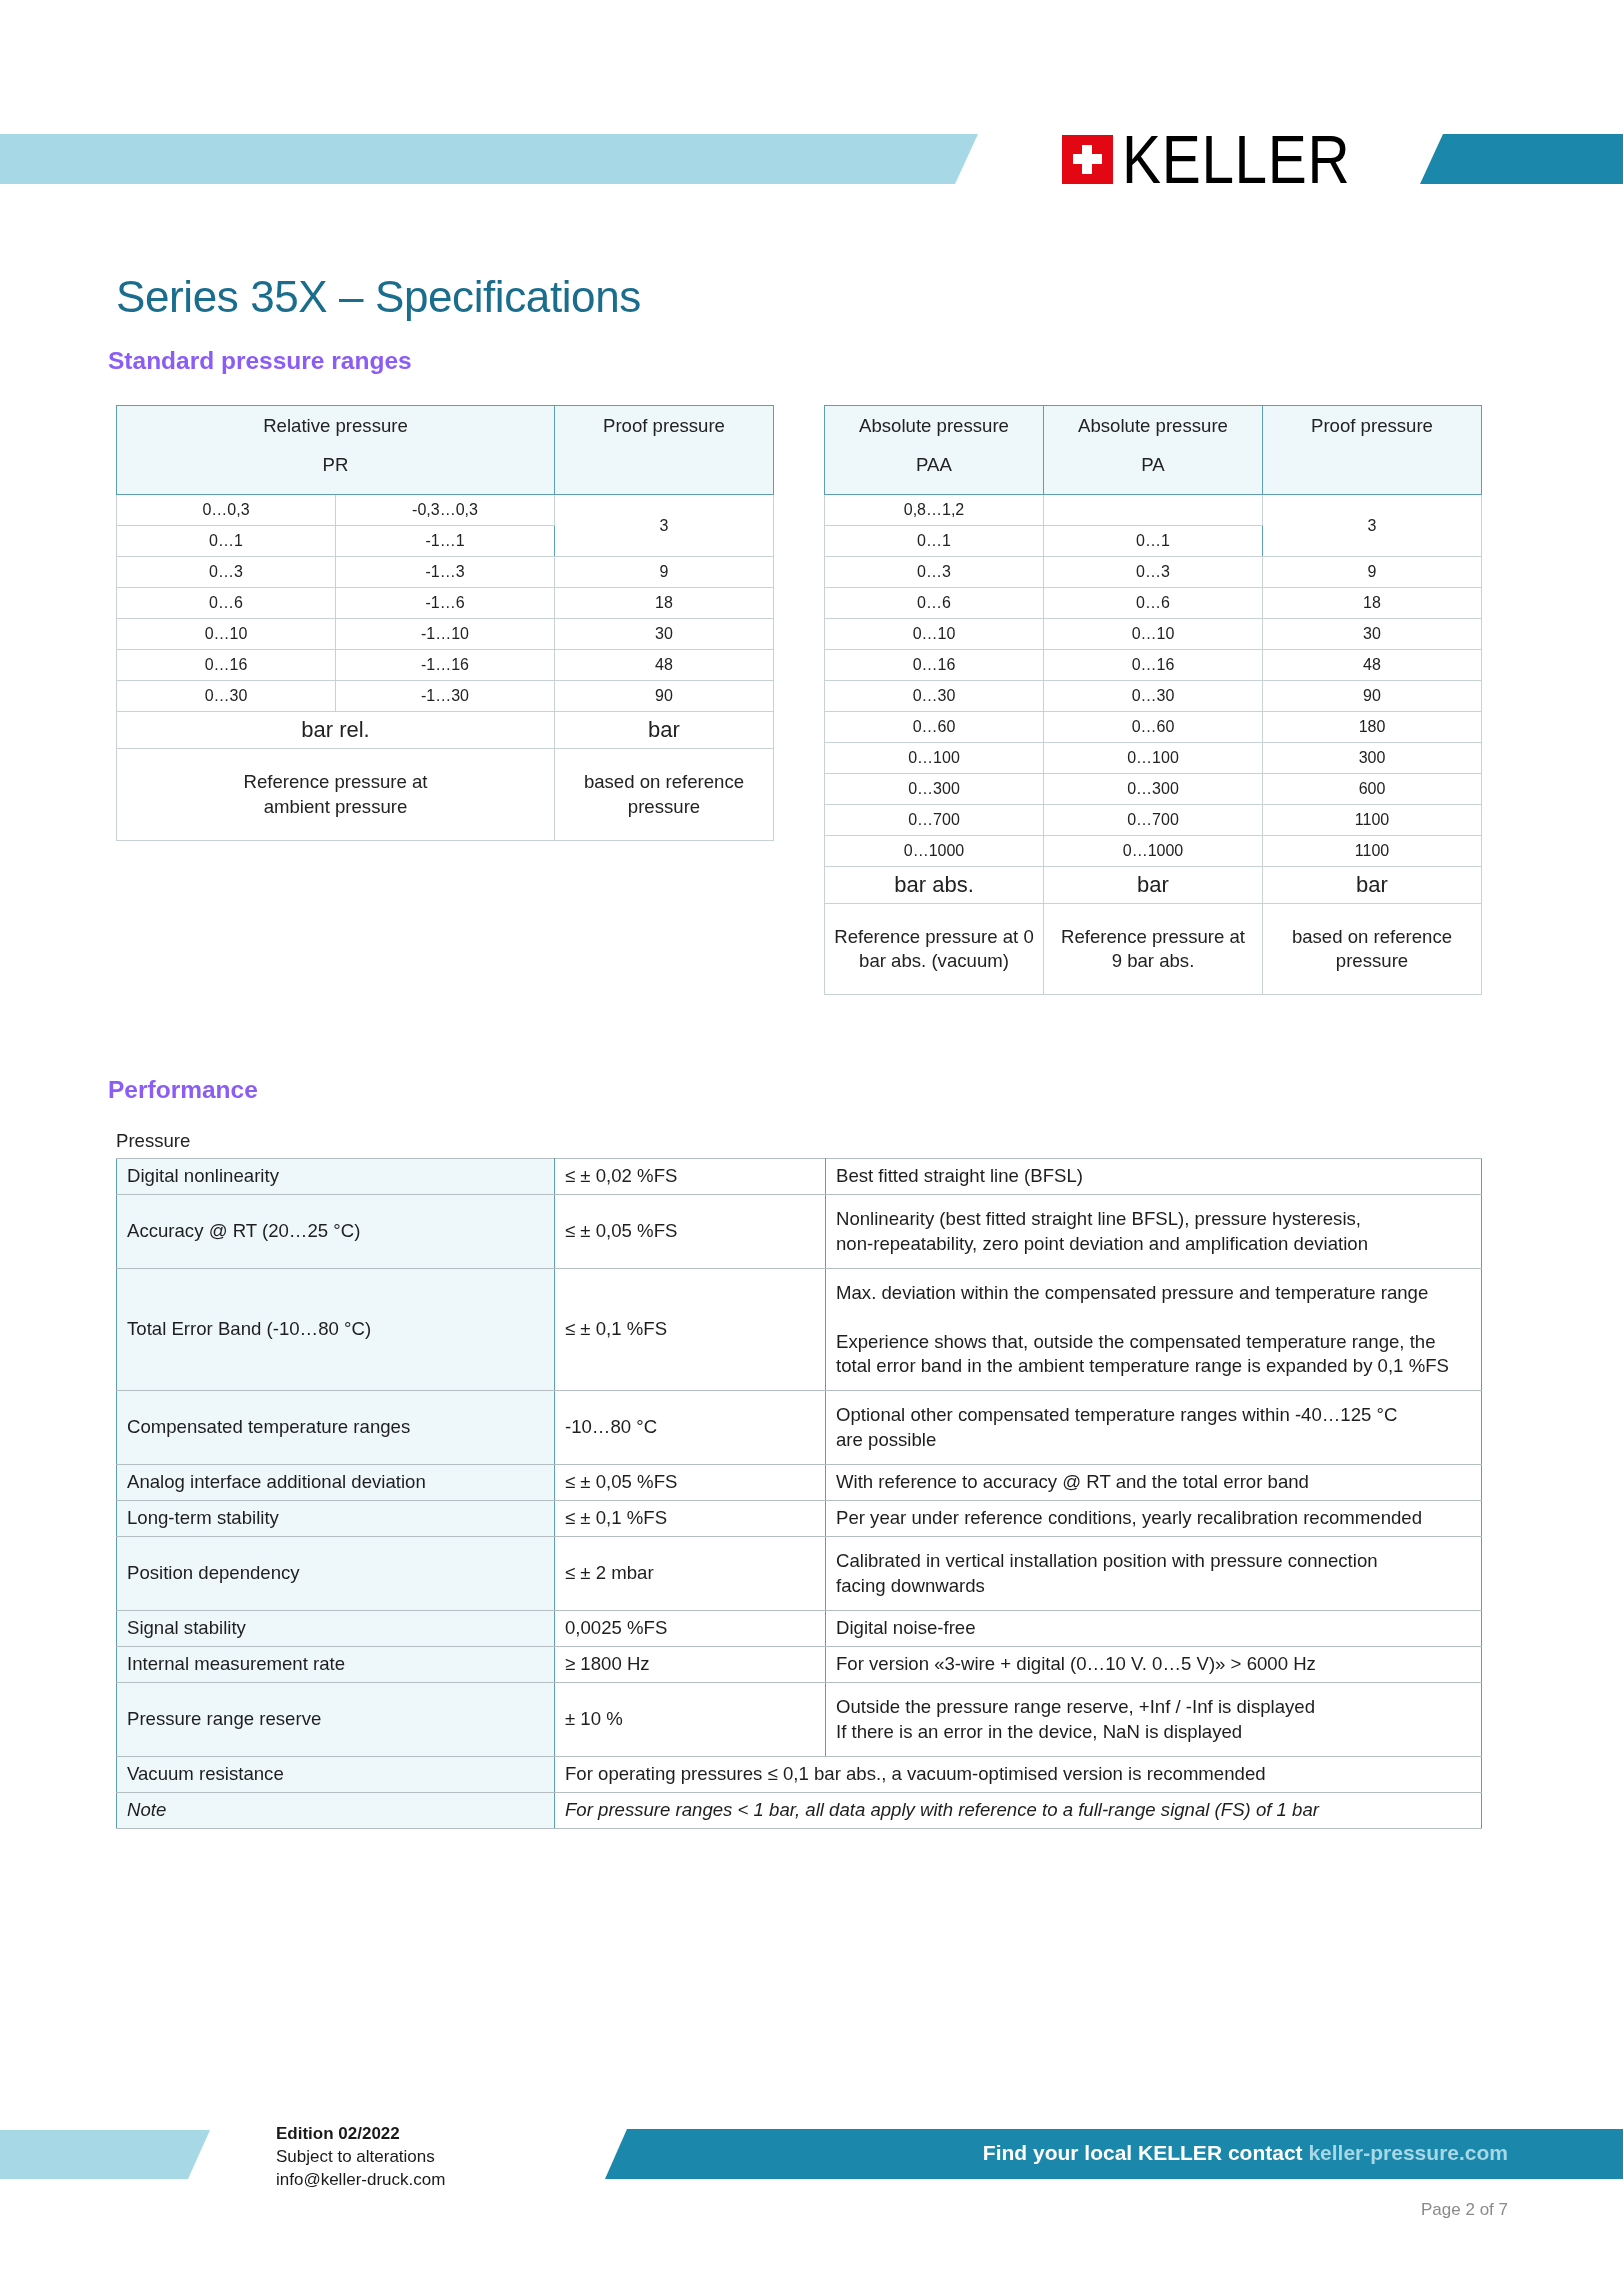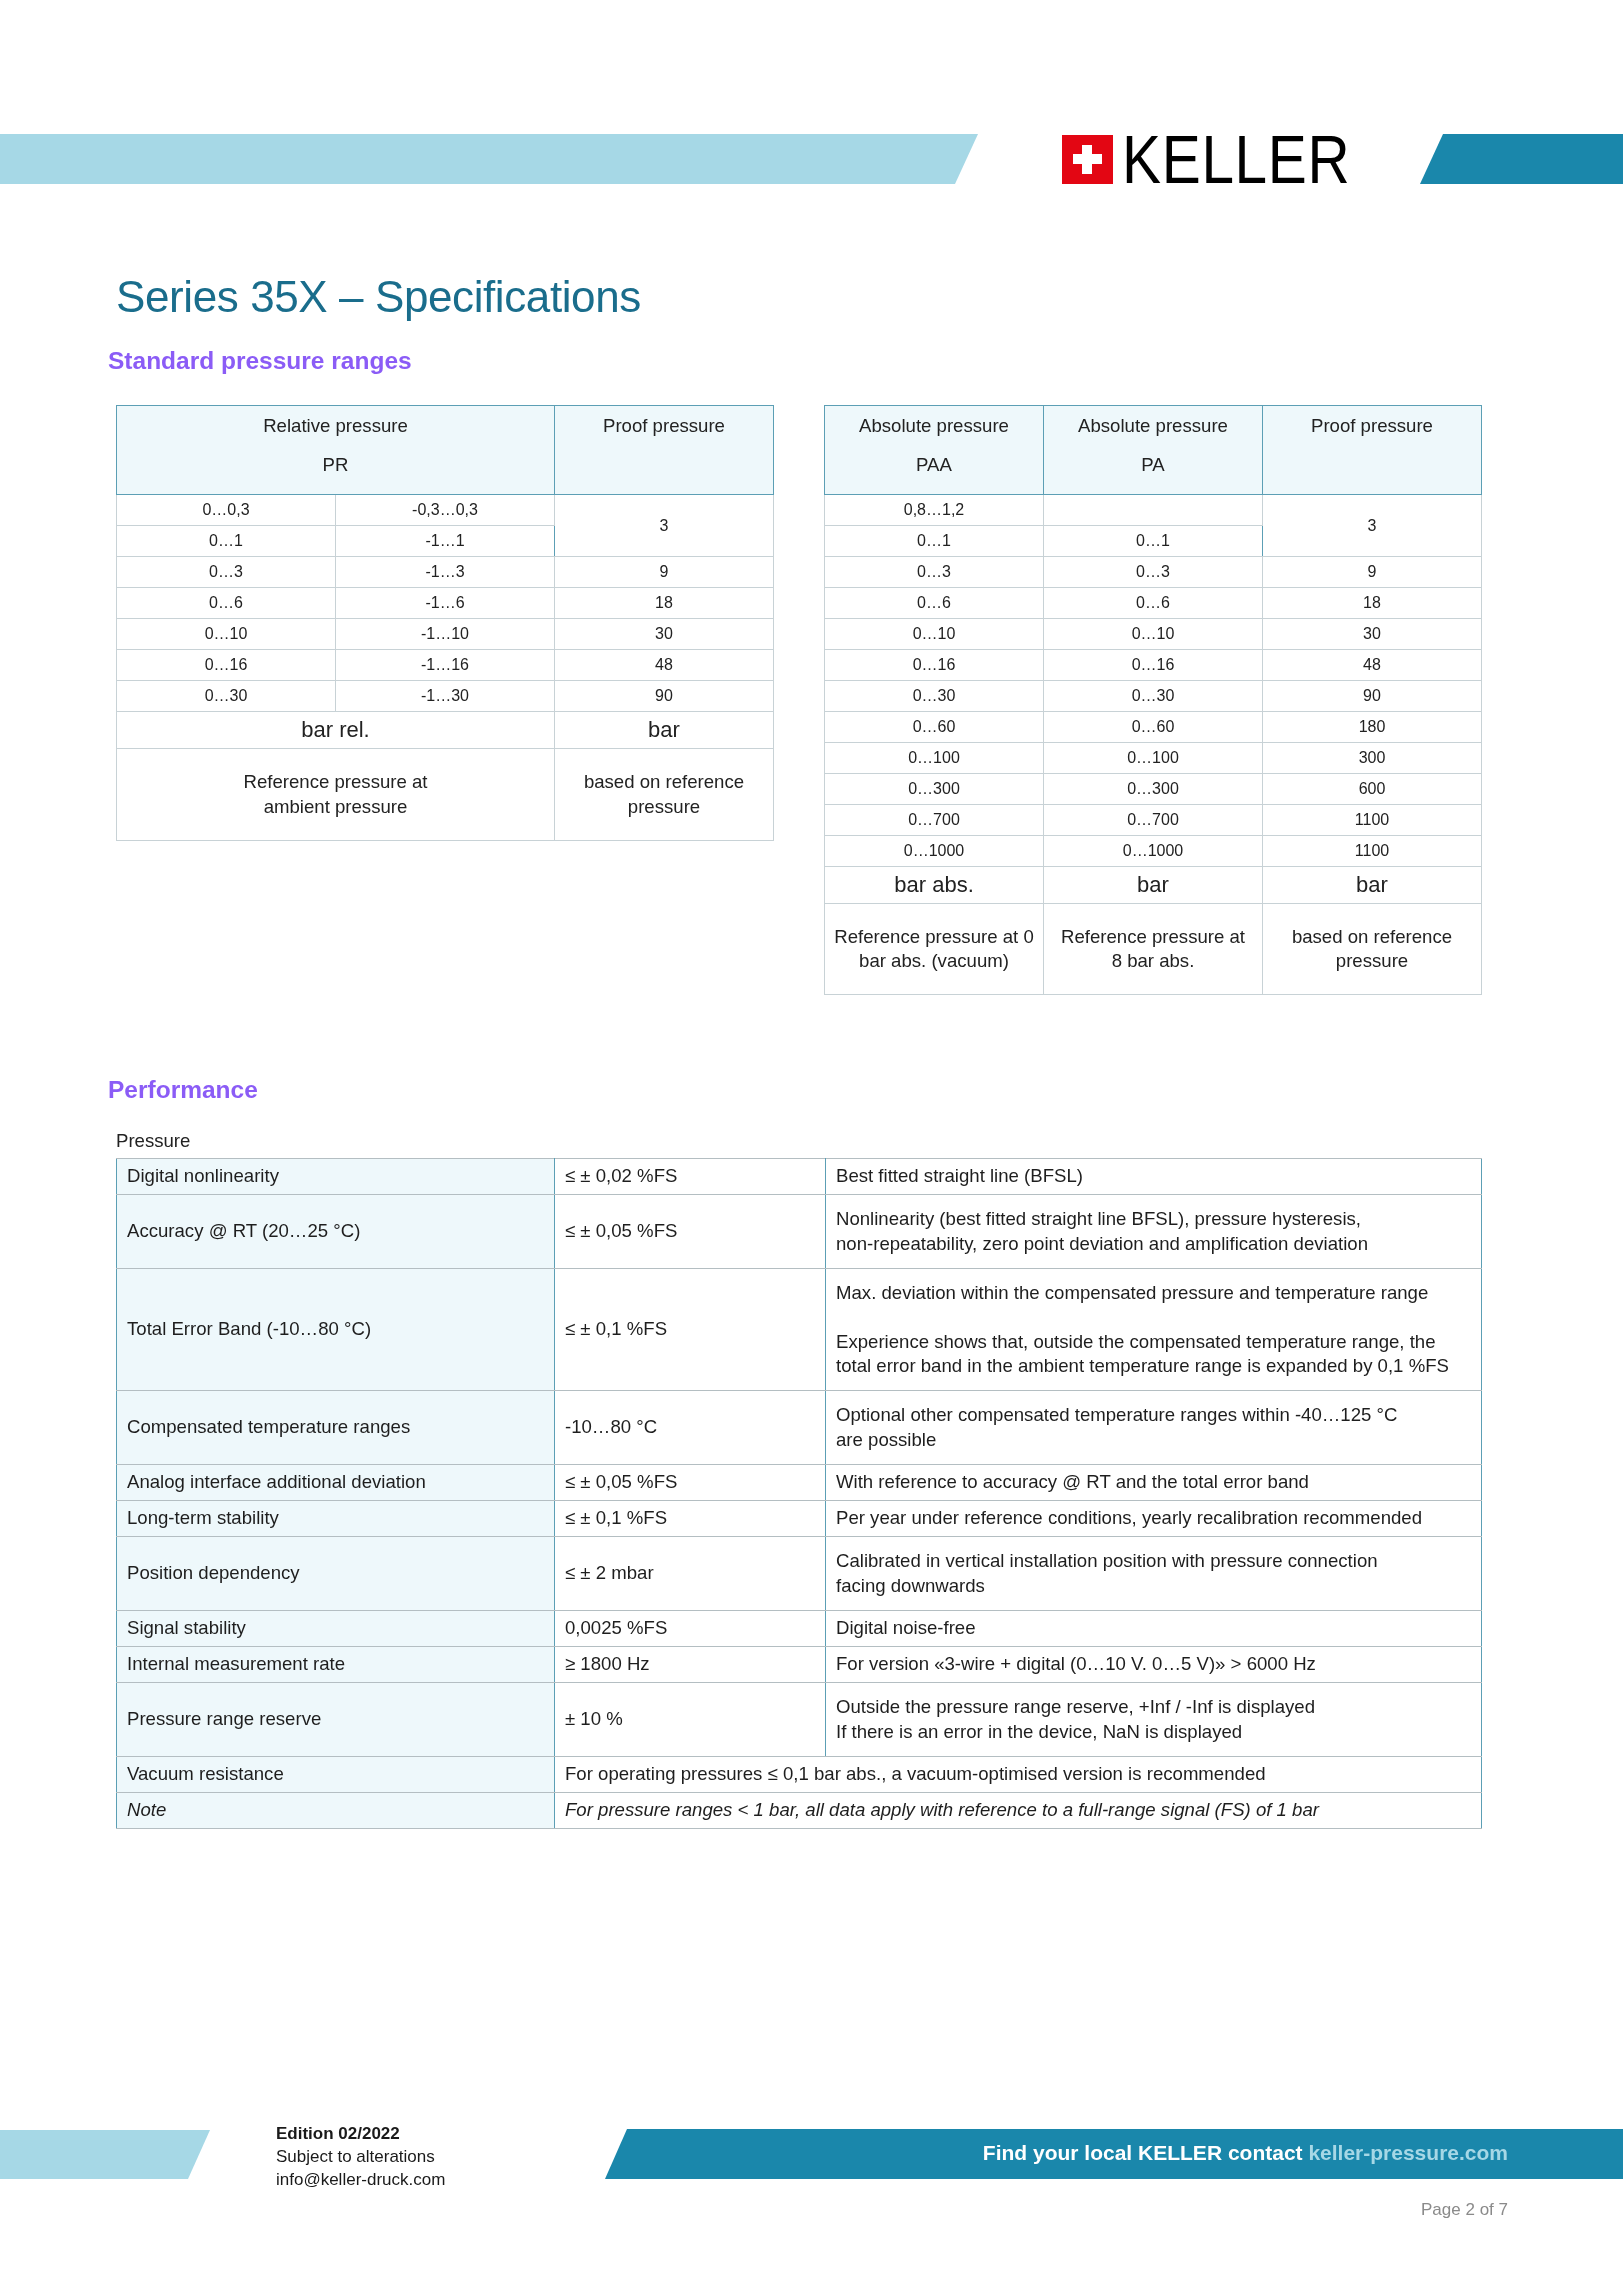--- a/index.html
+++ b/index.html
@@ -217,21 +217,21 @@
       <td class="vline">0…1000</td>
       <td class="vline">1100</td>
     </tr>
     <tr class="unit-row">
       <td>bar abs.</td>
       <td class="vline">bar</td>
       <td class="vline">bar</td>
     </tr>
     <tr class="ref-row" style="height:91px;">
       <td style="padding:0 8.5px;">Reference pressure at 0 bar abs. (vacuum)</td>
-      <td class="vline" style="padding:0 12px;">Reference pressure at 8 bar abs.</td>
+      <td class="vline" style="padding:0 12px;">Reference pressure at 9 bar abs.</td>
       <td class="vline" style="padding:0 24px;">based on reference pressure</td>
     </tr>
   </tbody>
 </table>
 
 <h2 class="section-heading" style="top:1076px;">Performance</h2>
 <div class="sub-heading" style="top:1130px;">Pressure</div>
 
 <table class="perf-table">
   <colgroup>

